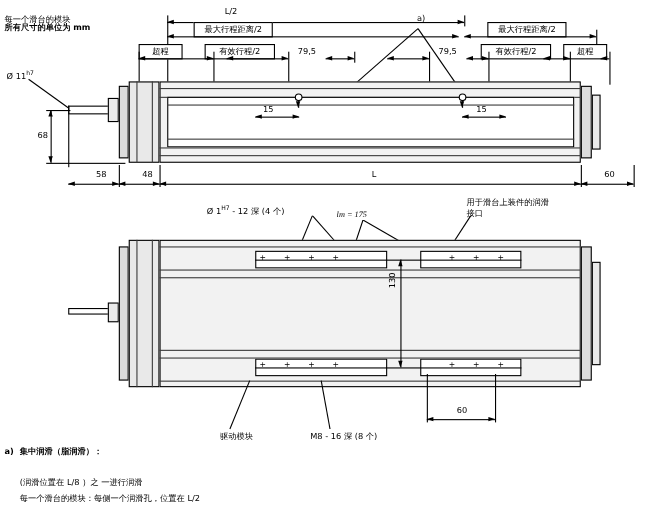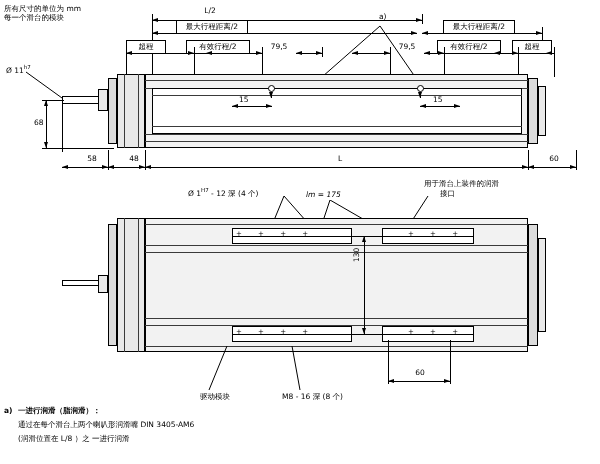--- a/index.html
+++ b/index.html
@@ -30,21 +30,21 @@
   .arrowD{position:absolute;width:0;height:0;border-left:2.5px solid transparent;border-right:2.5px solid transparent;border-top:6px solid #000;}
   .lbl-box{position:absolute;border:1px solid #000;background:#fff;font-size:7.5px;padding:1px 3px;white-space:nowrap;box-sizing:border-box;}
   .ctr{text-align:center;}
   .circ{position:absolute;border:1px solid #000;border-radius:50%;box-sizing:border-box;background:#fff;}
 </style>
 </head>
 <body>
 
 <div id="root">
 
-  <div class="abs txt" style="left:4px;top:4px;">所有尺寸的单位为 mm</div>
+  <div class="abs txt" style="left:4px;top:20px;font-weight:bold;">所有尺寸的单位为 mm</div>
   <div class="abs txt" style="left:4px;top:13px;">每一个滑台的模块</div>
 
   <div class="abs txt ctr" style="left:195px;top:6px;width:30px;">L/2</div>
   <div class="line h" style="left:152px;top:20px;width:270px;"></div>
   <div class="arrowL" style="left:152px;top:18px;"></div>
   <div class="arrowR" style="left:416px;top:18px;"></div>
   <div class="line v" style="left:152px;top:14px;height:62px;"></div>
   <div class="line v" style="left:422px;top:14px;height:10px;"></div>
 
   <div class="lbl-box ctr" style="left:176px;top:20px;width:72px;">最大行程距离/2</div>
@@ -179,28 +179,28 @@
   <div class="line v" style="left:576px;top:150px;height:20px;"></div>
 
   <div class="abs txt" style="left:188px;top:186px;">
     <span>Ø 1</span><sup style="font-size:5.5px;">H7</sup><span> - 12 深 (4 个)</span>
   </div>
   <svg class="abs" width="140" height="36" style="left:248px;top:196px;">
     <path d="M36,0 L22,34" stroke="#000" fill="none" stroke-width="1"></path>
     <path d="M36,0 L66,34" stroke="#000" fill="none" stroke-width="1"></path>
   </svg>
 
-  <div class="abs txt ital" style="left:306px;top:190px;">lm = 175</div>
+  <div class="abs txt ital" style="left:306px;top:190px;font-family:Liberation Serif, serif;">lm = 175</div>
   <svg class="abs" width="70" height="36" style="left:320px;top:200px;">
     <path d="M10,0 L0,30" stroke="#000" fill="none" stroke-width="1"></path>
     <path d="M10,0 L62,30" stroke="#000" fill="none" stroke-width="1"></path>
   </svg>
 
   <div class="abs txt" style="left:424px;top:179px;">用于滑台上装件的润滑</div>
-  <div class="abs txt" style="left:424px;top:189px;margin-left:16px;">接口</div>
+  <div class="abs txt" style="left:424px;top:189px;">接口</div>
   <svg class="abs" width="50" height="40" style="left:400px;top:196px;">
     <path d="M28,0 L6,34" stroke="#000" fill="none" stroke-width="1"></path>
   </svg>
 
   <div class="box white" style="left:62px;top:280px;width:42px;height:6px;"></div>
   <div class="box fillgrey" style="left:98px;top:275px;width:10px;height:18px;"></div>
 
   <div class="box fillgrey2" style="left:108px;top:224px;width:9px;height:122px;"></div>
   <div class="box fillgrey" style="left:117px;top:218px;width:28px;height:134px;"></div>
   <div class="line v thin" style="left:124px;top:218px;height:134px;"></div>
@@ -247,17 +247,17 @@
   <svg class="abs" width="40" height="48" style="left:205px;top:344px;">
     <path d="M4,46 L22,2" stroke="#000" fill="none" stroke-width="1"></path>
   </svg>
 
   <div class="abs txt" style="left:282px;top:392px;">M8 - 16 深 (8 个)</div>
   <svg class="abs" width="40" height="48" style="left:290px;top:344px;">
     <path d="M10,46 L2,2" stroke="#000" fill="none" stroke-width="1"></path>
   </svg>
 
   <div class="abs txt bold" style="left:4px;top:406px;">a)</div>
-  <div class="abs txt bold" style="left:18px;top:406px;">一进行润滑（脂润滑）：</div>
-  <div class="abs txt" style="left:18px;top:420px;">通过在每个滑台上两个喇叭形润滑嘴 DIN 3405-AM6</div>
+  <div class="abs txt bold" style="left:18px;top:406px;">集中润滑（脂润滑）：</div>
   <div class="abs txt" style="left:18px;top:434px;">(润滑位置在 L/8 ）之 一进行润滑</div>
+  <div class="abs txt" style="left:18px;top:448px;">每一个滑台的模块：每侧一个润滑孔，位置在 L/2</div>
 
 </div>
 
 </body></html>

